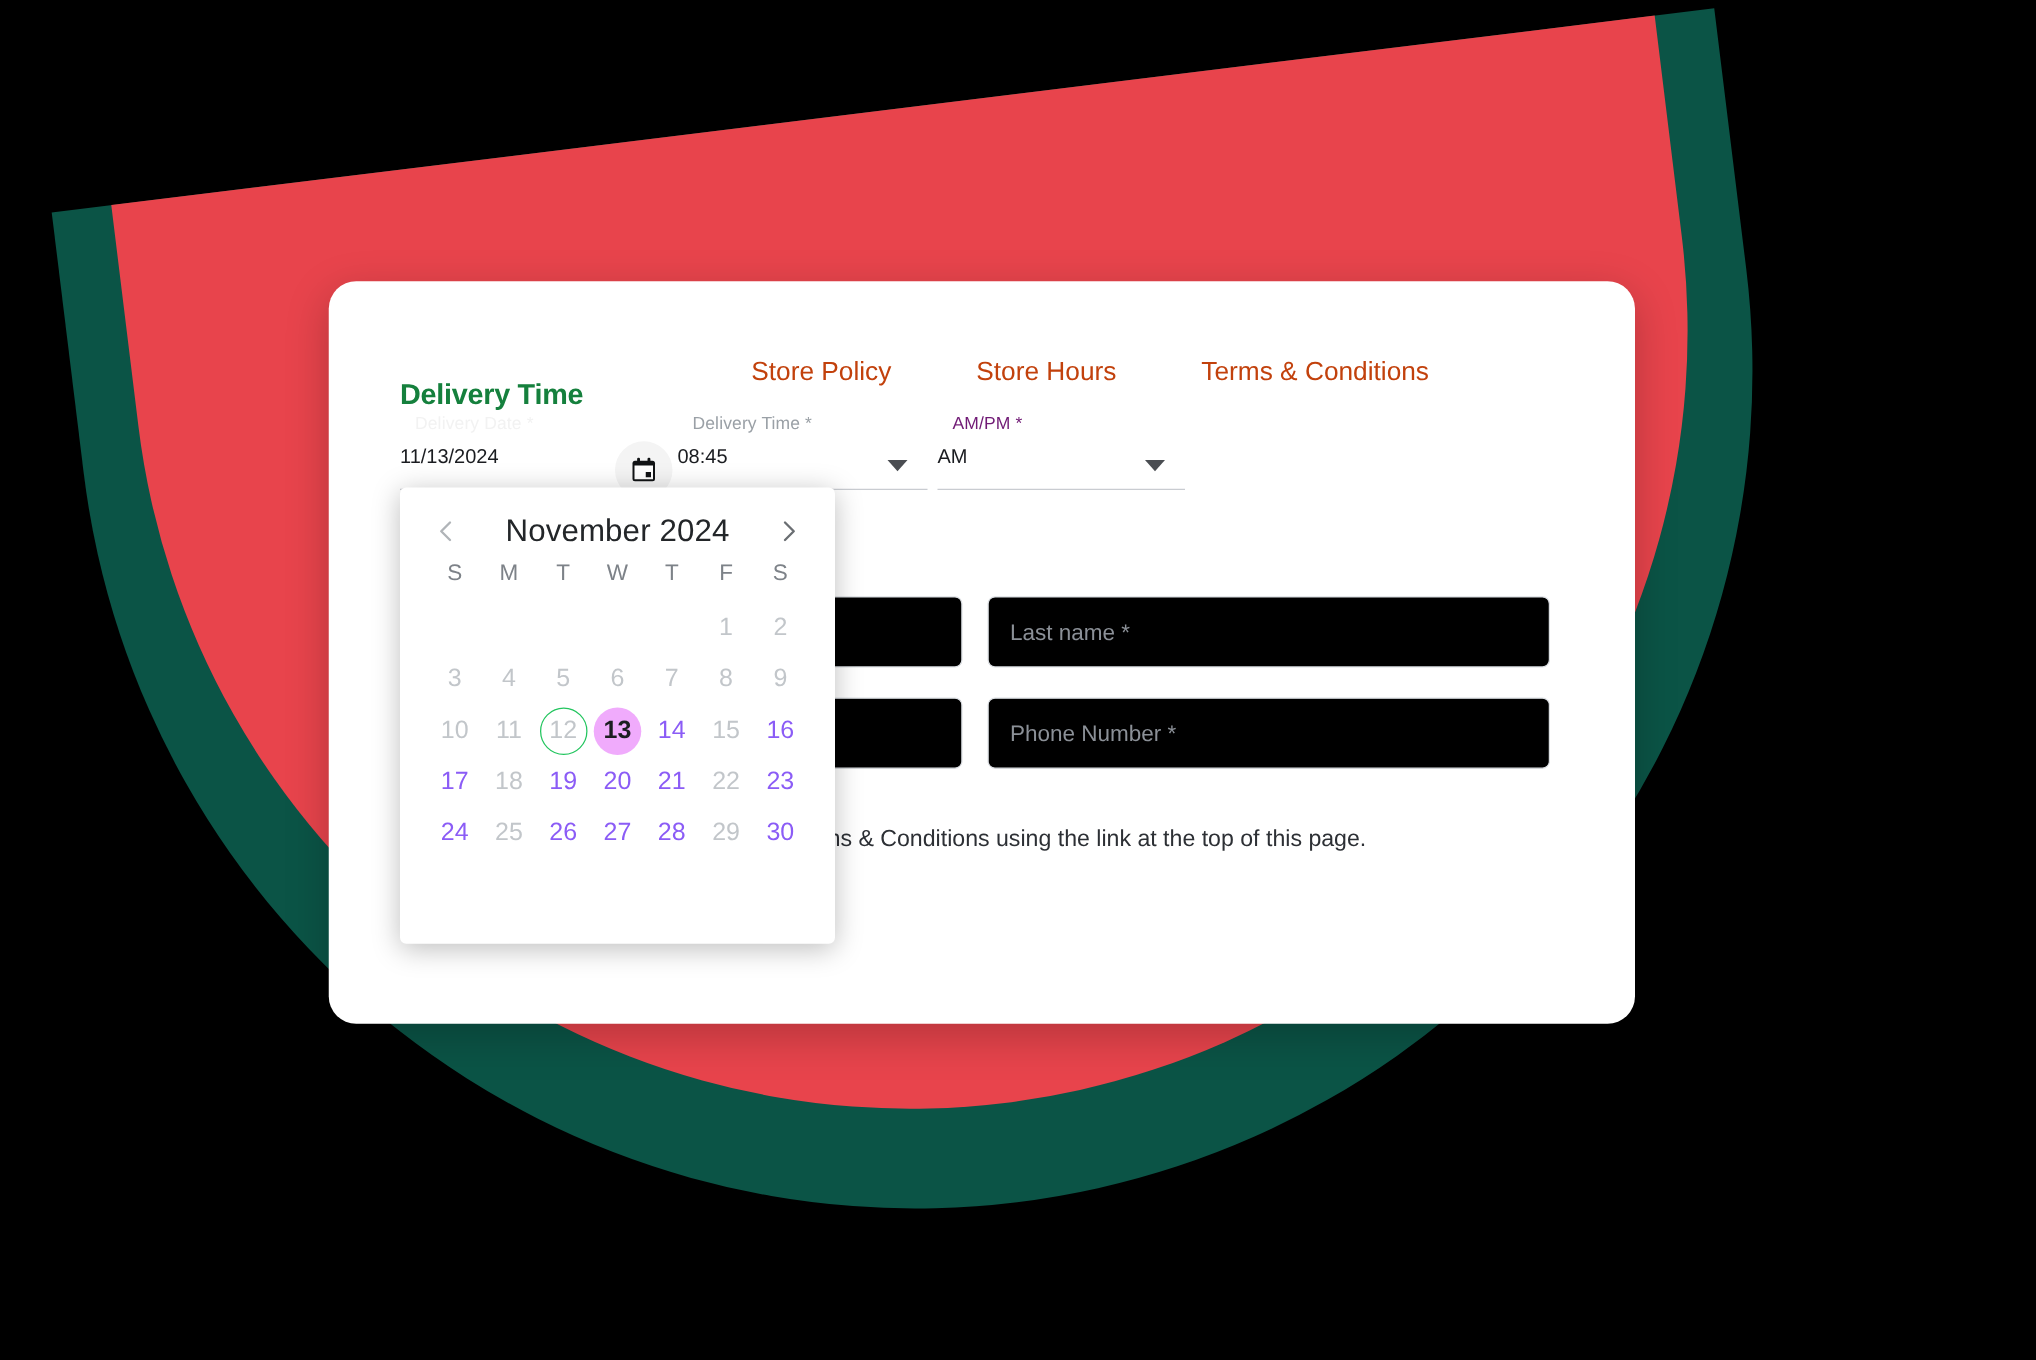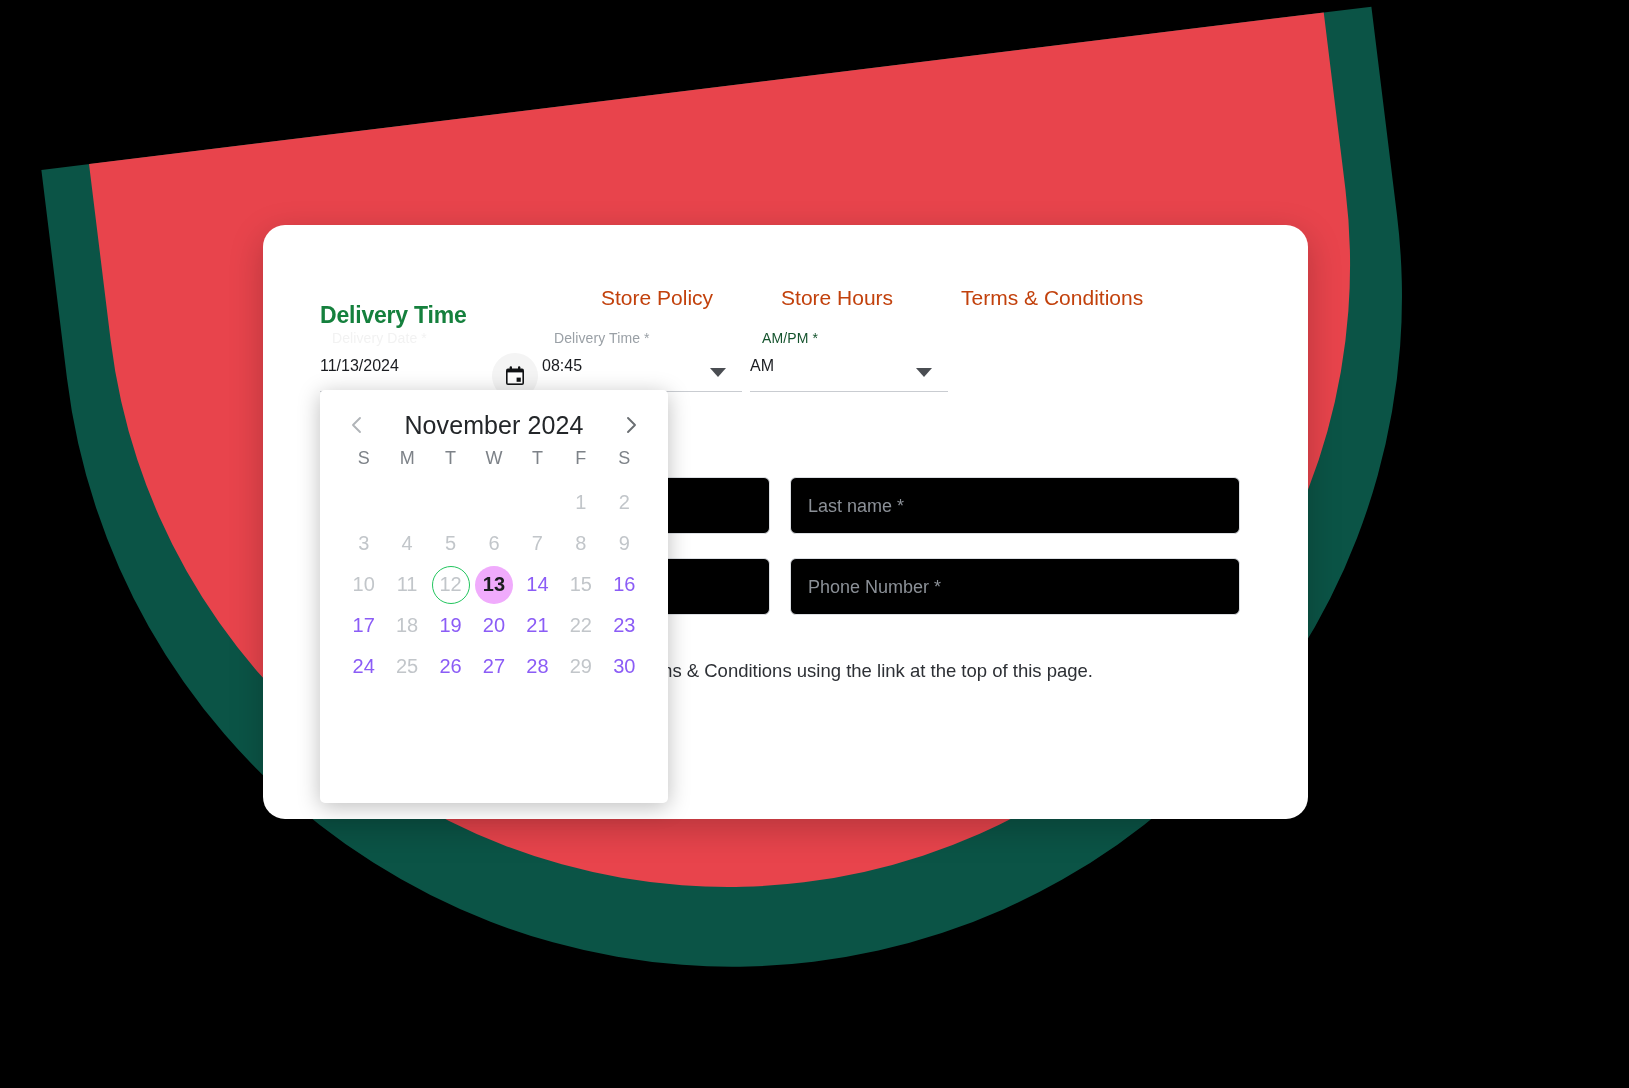--- a/index.html
+++ b/index.html
@@ -135,21 +135,21 @@
     bottom: 0;
     height: 1px;
     background: #c9ccd1;
   }
 
   .f-date { left: 0px; width: 205px; }
   .f-date .field-label { color: #f2f2f2; }
   .f-time { left: 222px; width: 205px; }
   .f-time .field-label { color: #9aa0a6; }
   .f-ampm { left: 430px; width: 200px; }
-  .f-ampm .field-label { color: #14532d; }
+  .f-ampm .field-label { color: #701a75; }
 
   .cal-btn {
     position: absolute;
     left: 172px;
     top: 23px;
     width: 46px;
     height: 46px;
     border-radius: 50%;
     background: #f4f4f4;
     display: flex;
@@ -209,21 +209,21 @@
     font-weight: bold;
     color: #16181c;
   }
 
   
   .calendar {
     position: absolute;
     left: 320px;
     top: 390px;
     width: 348px;
-    height: 413px;
+    height: 365px;
     background: #ffffff;
     border-radius: 5px;
     box-shadow: 0 4px 22px rgba(0,0,0,0.26);
     overflow: hidden;
   }
   .cal-head {
     position: absolute;
     left: 0; top: 0;
     width: 348px;
     height: 70px;

